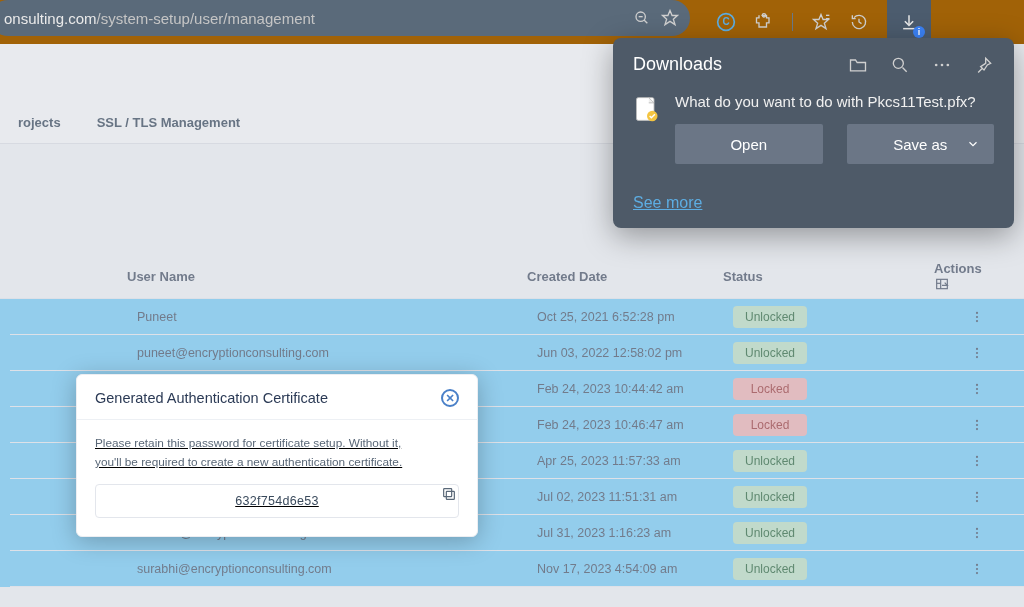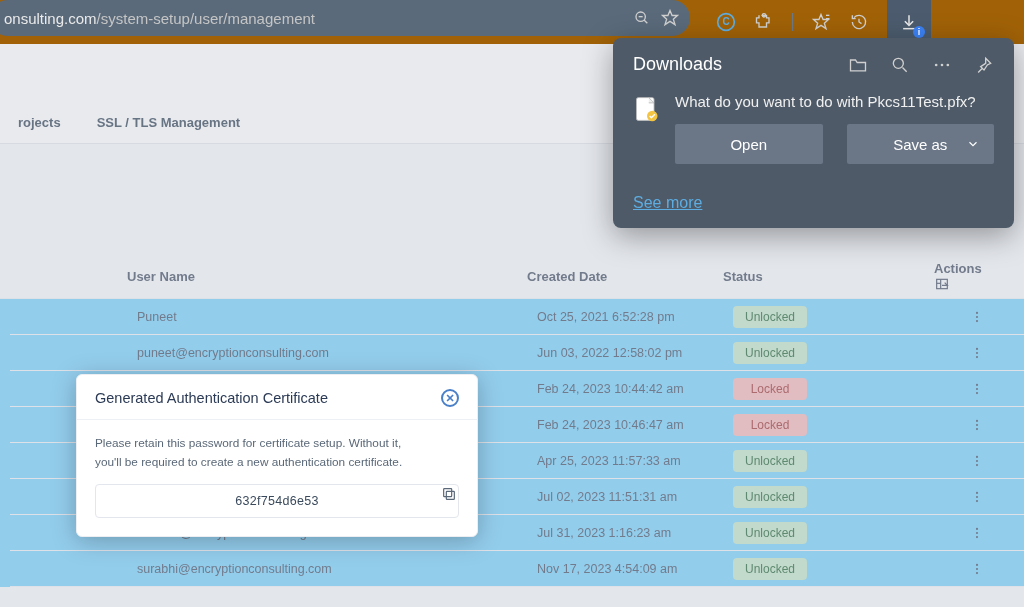--- a/index.html
+++ b/index.html
@@ -54,21 +54,21 @@
     .dp-btn { flex: 1; height: 40px; background: #6b7686; border: none; color: #fff; font-size: 15px; display: flex; align-items: center; justify-content: center; cursor: pointer; border-radius: 2px; }
     .dp-btn.saveas { position: relative; justify-content: center; }
     .dp-btn.saveas .chev { position: absolute; right: 14px; }
     .dp-seemore { margin-top: 30px; color: #5dade2; font-size: 16px; cursor: pointer; text-decoration: underline; }
 
     
     .modal { position: absolute; left: 76px; top: 374px; width: 402px; background: #fff; border-radius: 6px; box-shadow: 0 4px 24px rgba(0,0,0,0.25); z-index: 60; border: 1px solid #eceef2; }
     .modal-head { padding: 14px 18px 12px 18px; border-bottom: 1px solid #edf0f4; display: flex; align-items: center; }
     .modal-title { flex: 1; font-size: 14.5px; font-weight: 400; color: #2b3a55; }
     .modal-close { width: 18px; height: 18px; border: 2px solid #4a80c8; border-radius: 50%; color: #4a80c8; display: flex; align-items: center; justify-content: center; font-size: 11px; cursor: pointer; font-weight: bold; line-height: 1; }
-    .modal-body { padding: 14px 18px 18px 18px; }
+    .modal-body { padding: 14px 18px 18px 18px; text-decoration: underline; }
     .modal-msg { font-size: 11.8px; color: #5a6878; line-height: 1.6; margin-bottom: 12px; padding-right: 36px; }
     .modal-cell { border: 1px solid #e3e6ec; border-radius: 4px; height: 34px; display: flex; align-items: center; justify-content: center; font-size: 12.5px; color: #3a4a5c; letter-spacing: 0.3px; }
     .modal-copy { position: absolute; right: 20px; top: 66px; color: #5a6878; cursor: pointer; }
 
     svg { display: block; }
     .ico { width: 20px; height: 20px; }
     .ico-sm { width: 16px; height: 16px; }
   </style>
 </head>
 <body>

